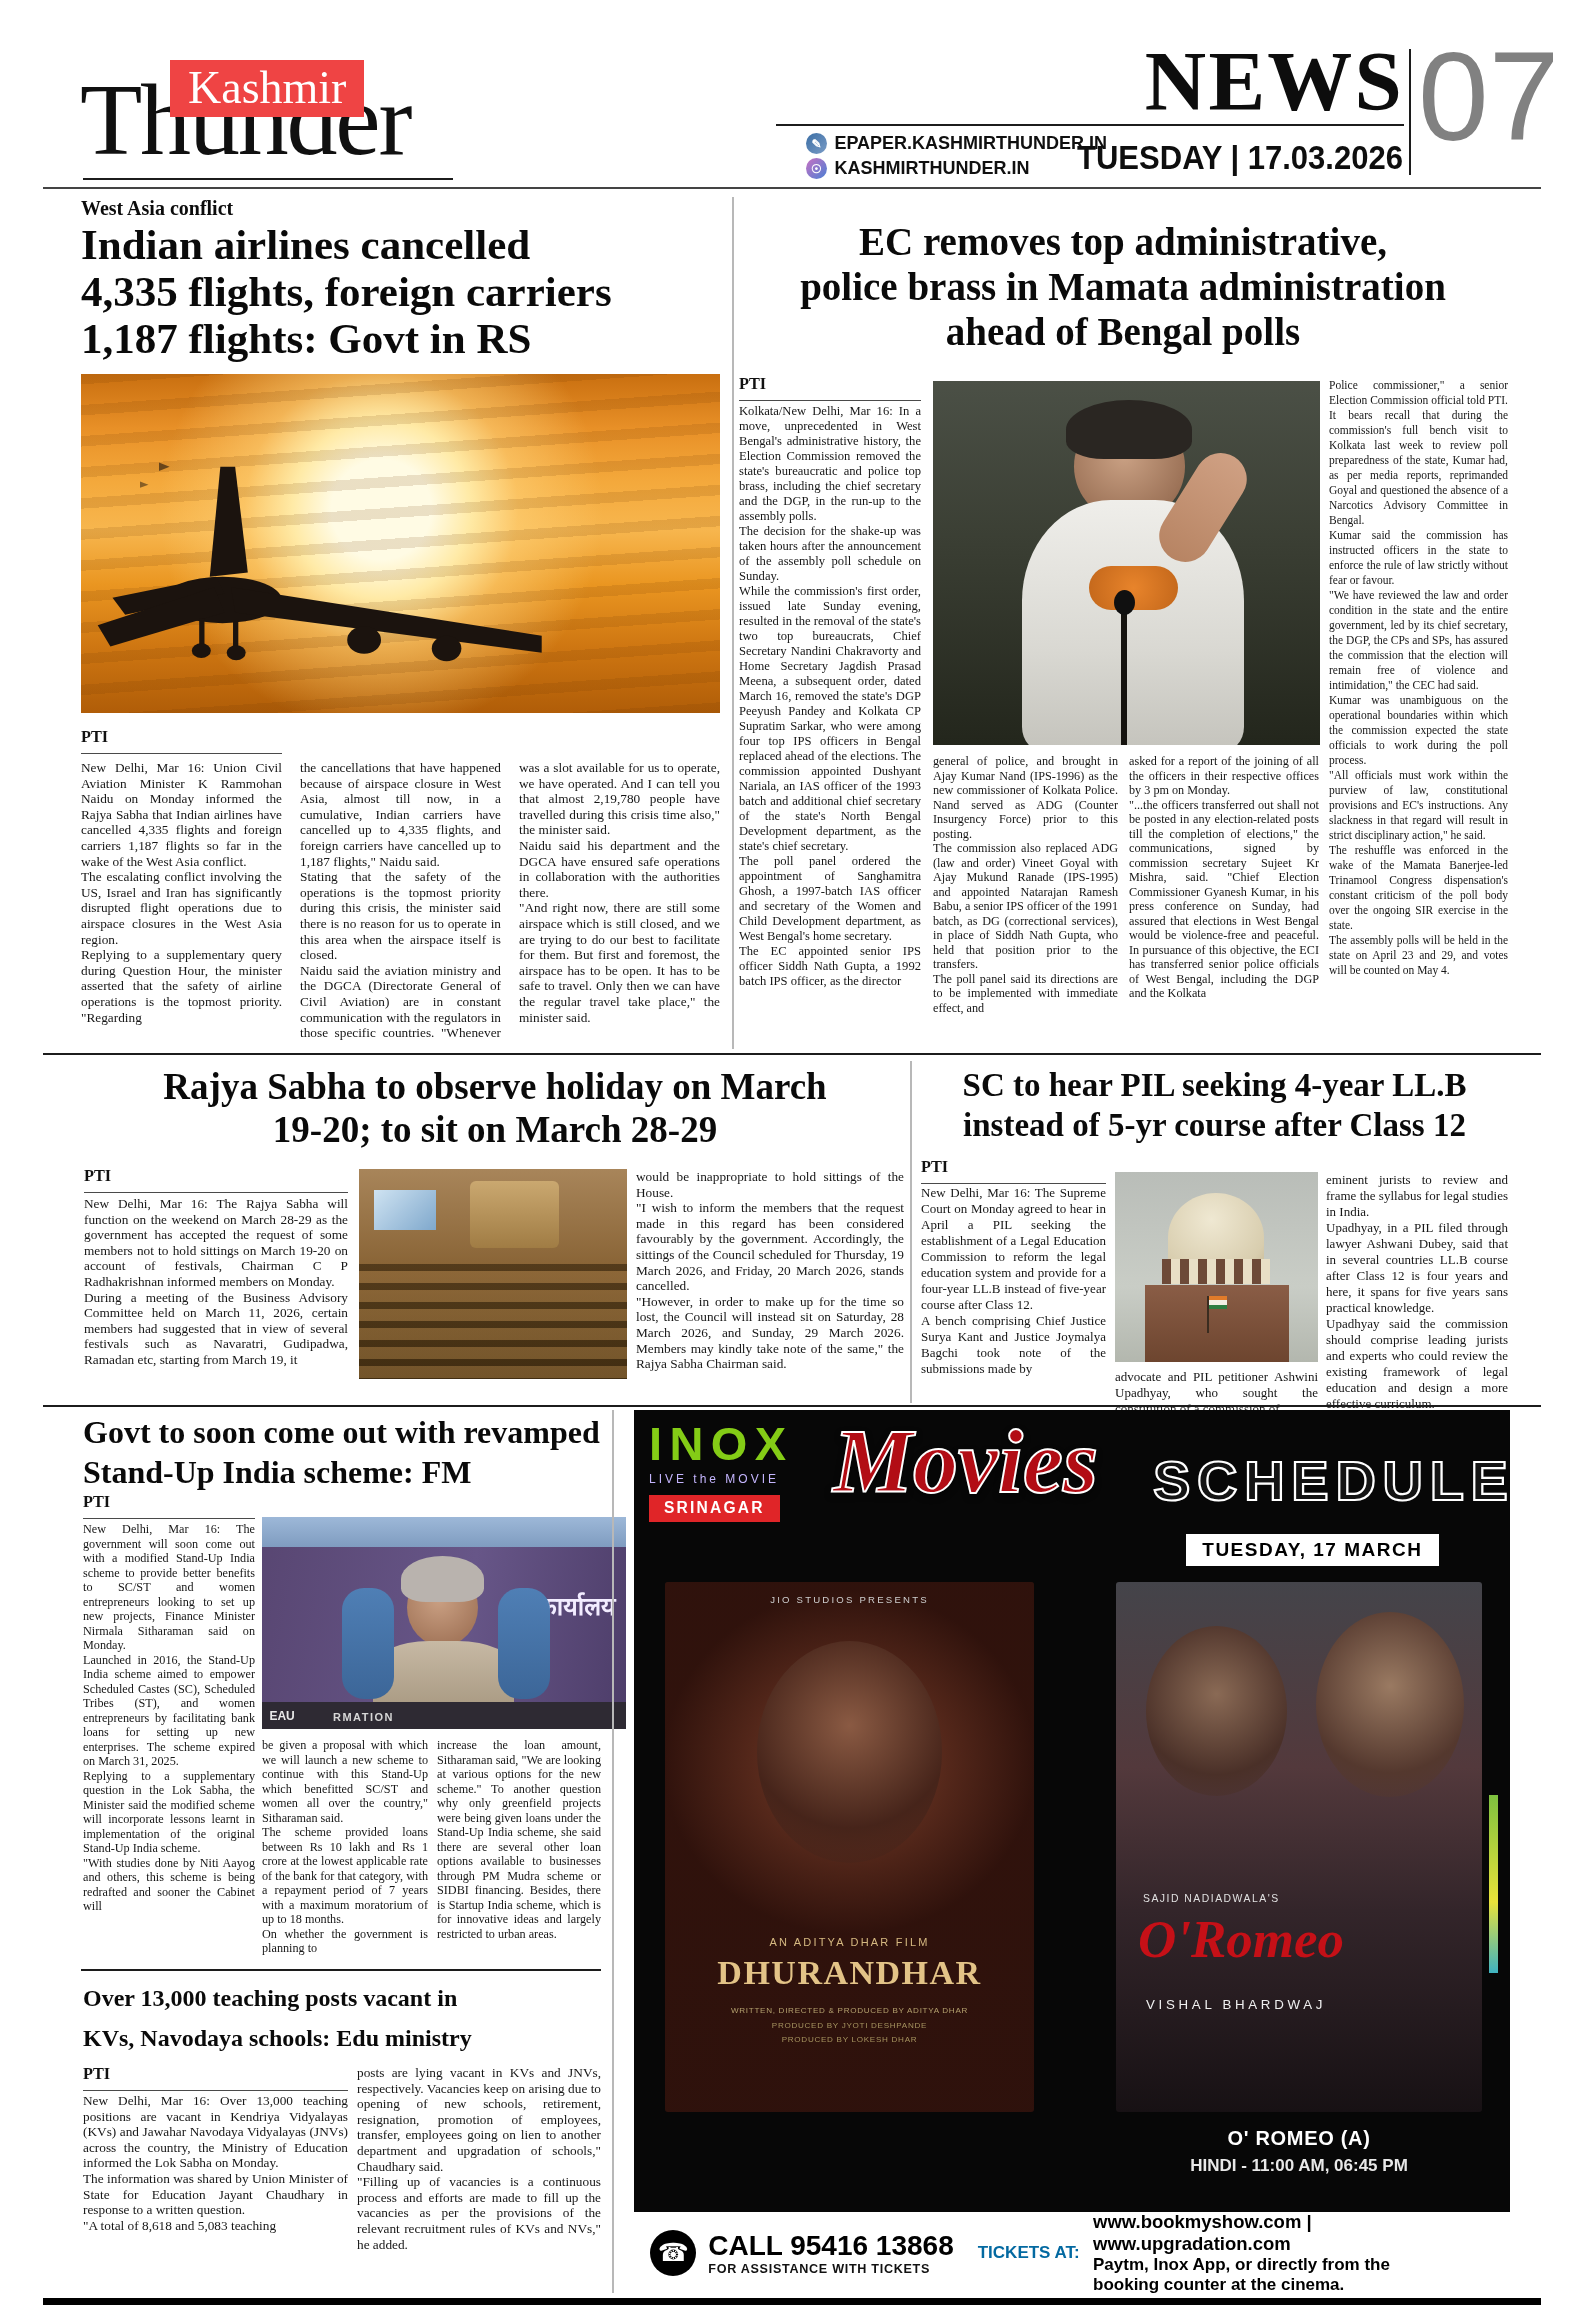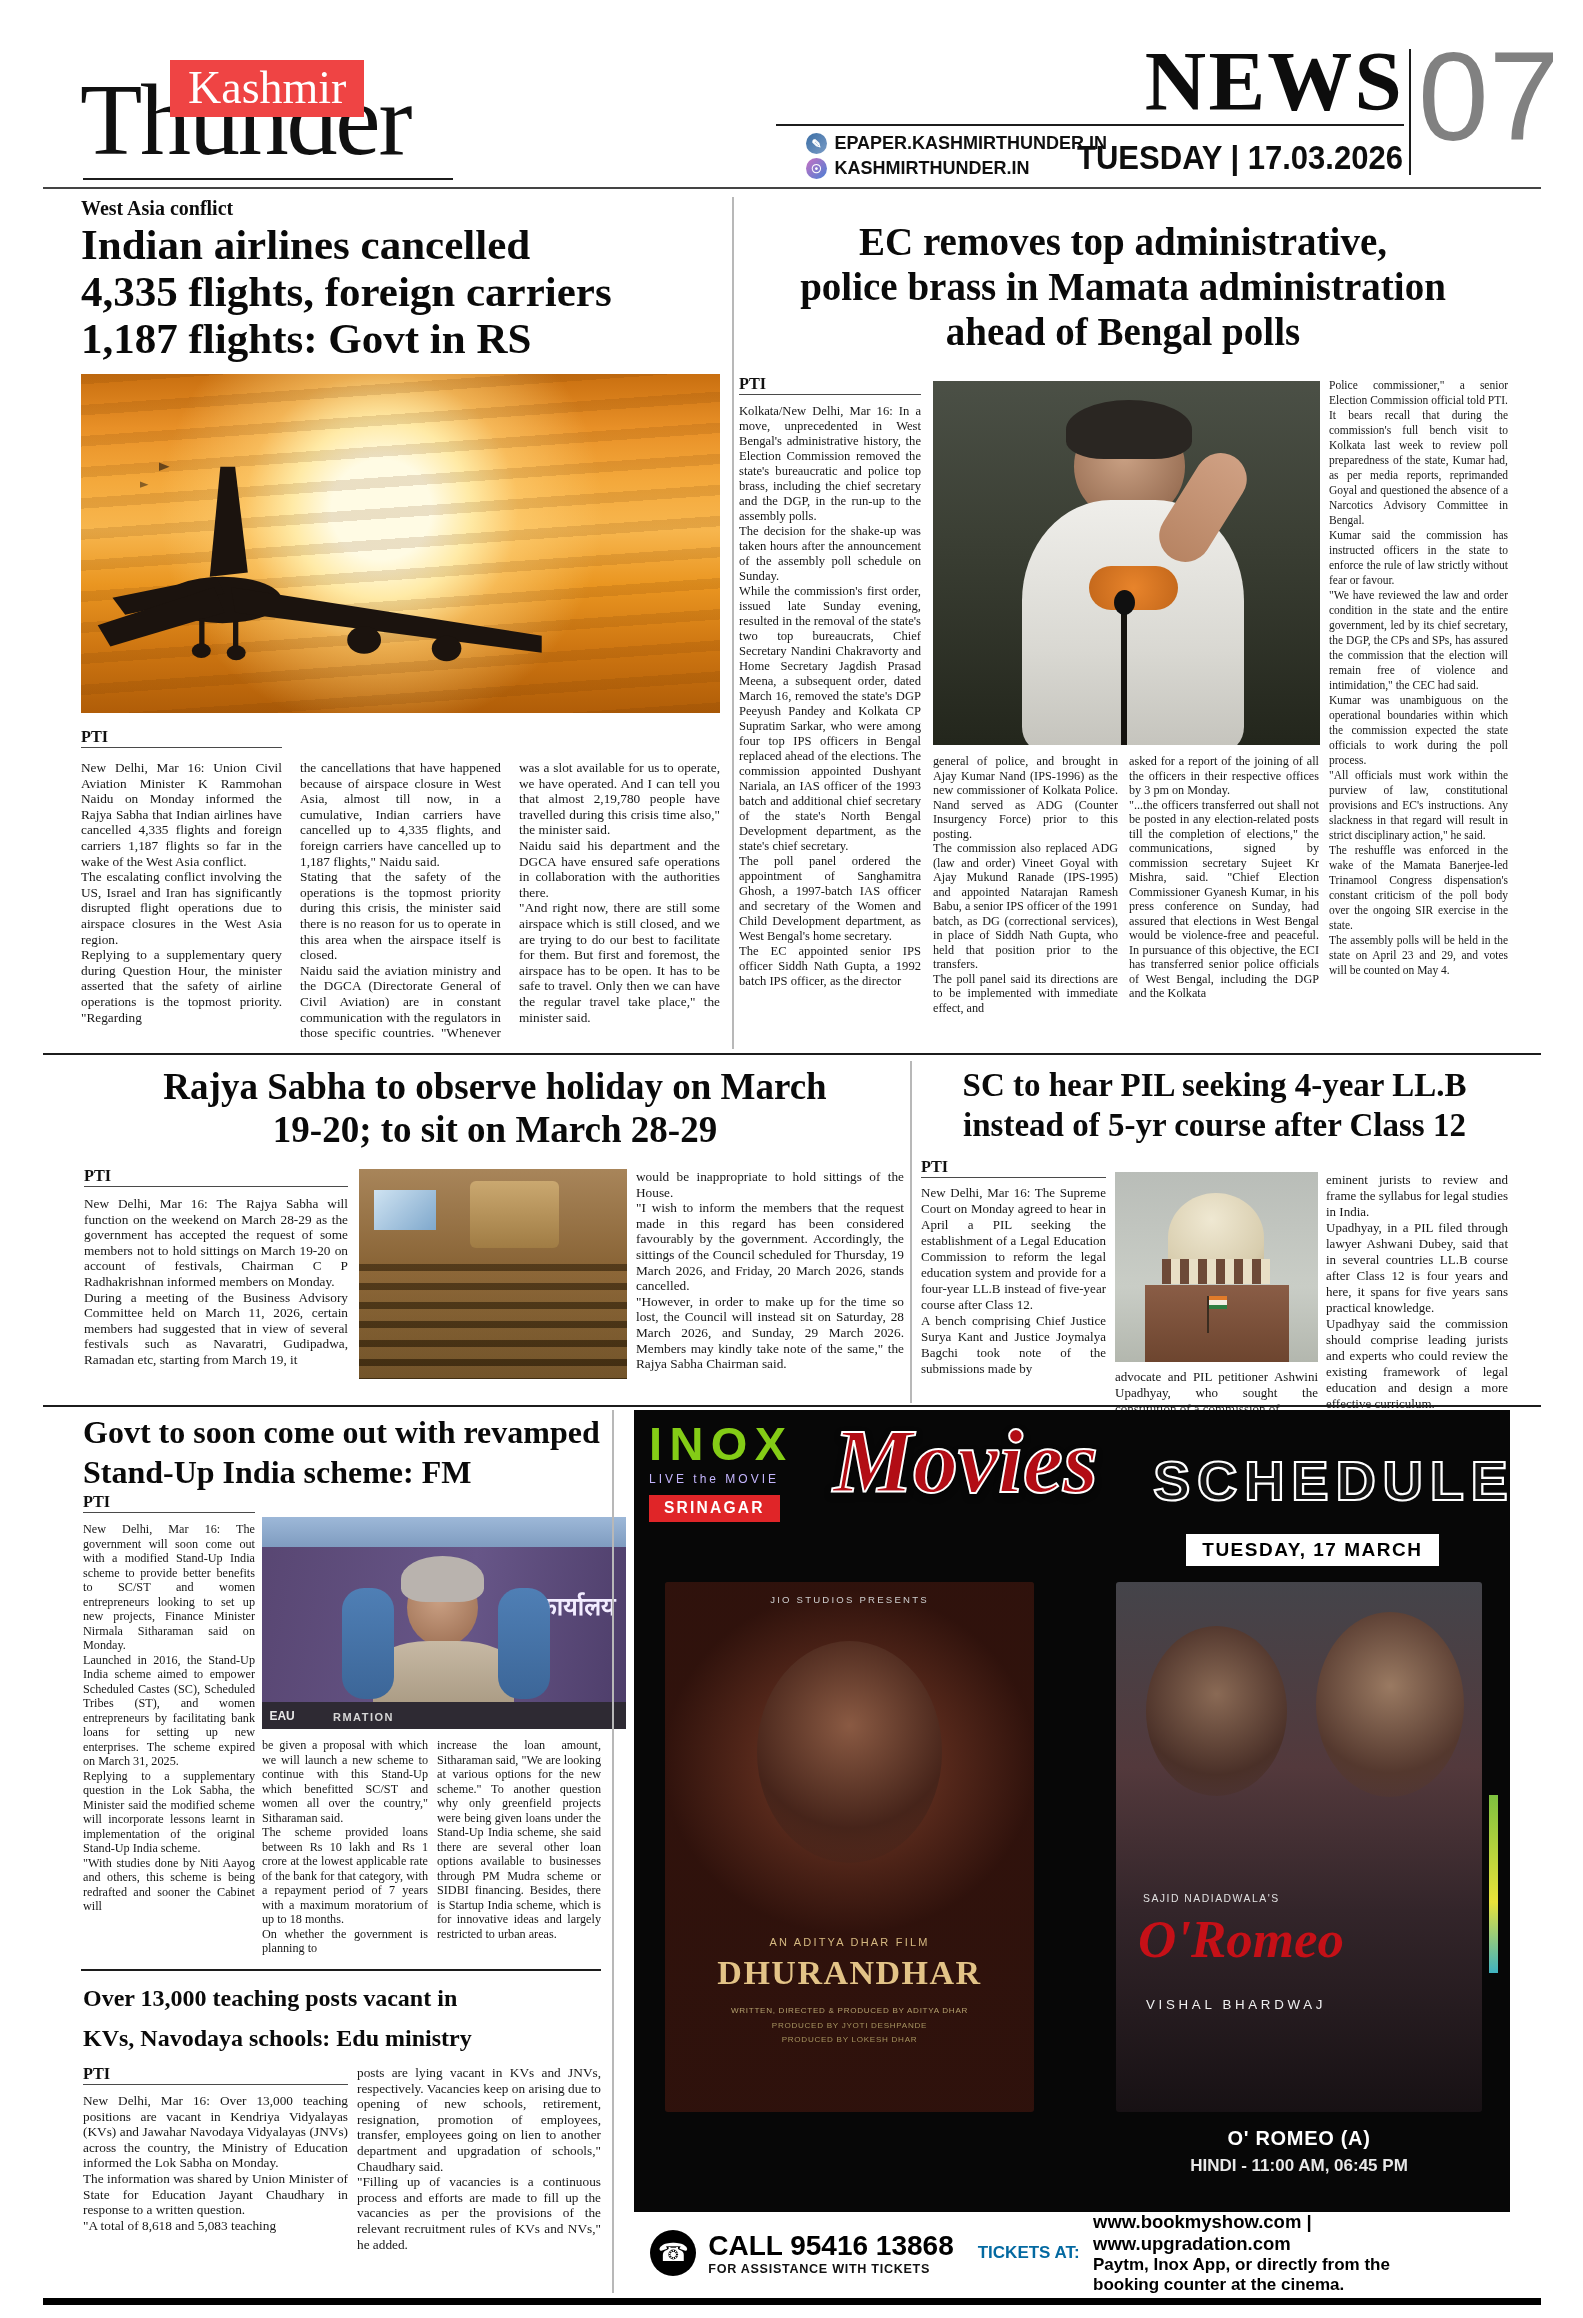--- a/index.html
+++ b/index.html
@@ -19,21 +19,21 @@
       text-align:right;transform:scaleX(.94);transform-origin:right;}
   .url-row{display:flex;align-items:center;gap:7.4px;font-family:"Liberation Sans",sans-serif;
       font-weight:700;font-size:18px;color:#101010;margin-bottom:4.4px;}
   .icon-circle{width:21px;height:21px;border-radius:50%;display:inline-flex;align-items:center;
       justify-content:center;font-size:12px;color:#fff;flex:0 0 auto;}
   .epaper-ic{background:linear-gradient(135deg,#3b6ea5,#7a9cc6);}
   .globe-ic{background:linear-gradient(135deg,#c05bbadd,#4a7fd4);}
   
   .kicker{font-weight:700;font-size:20px;color:#0c0c0c;}
   .hl{font-family:"Liberation Serif",serif;font-weight:700;color:#0a0a0a;white-space:pre-line;}
-  .pti{font-weight:700;font-size:16.3px;color:#111;border-bottom:1.5px solid #4a4a4a;}
+  .pti{font-weight:700;font-size:16.3px;color:#111;border-bottom:1.5px solid #4a4a4a;padding-bottom:6px;}
   .copy{font-family:"Liberation Serif",serif;text-align:justify;white-space:pre-line;
         overflow:hidden;color:#161616;}
   .fs18{font-size:13.3px;line-height:15.6px;}
   .fs175{font-size:13px;line-height:16px;}
   .fs17{font-size:12.6px;line-height:15px;}
   .fs165{font-size:12.2px;line-height:14.5px;}
   .fs155{font-size:11.5px;line-height:15px;}
   
   .photo{position:absolute;overflow:hidden;}
   .airplane-bg{width:100%;height:100%;position:relative;

